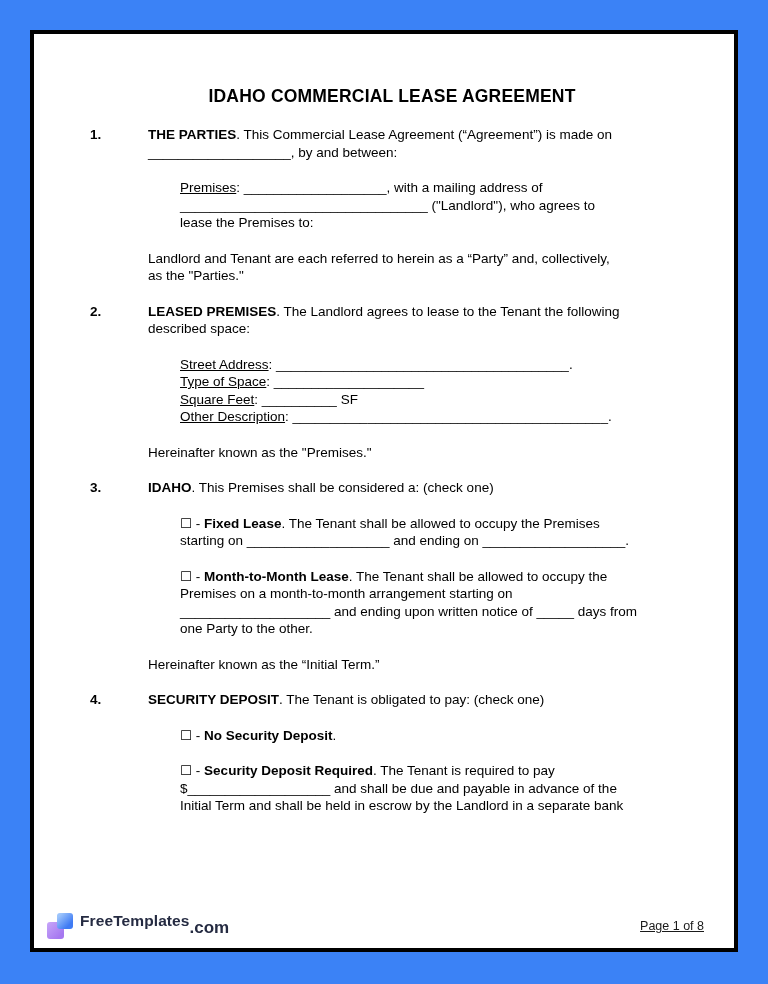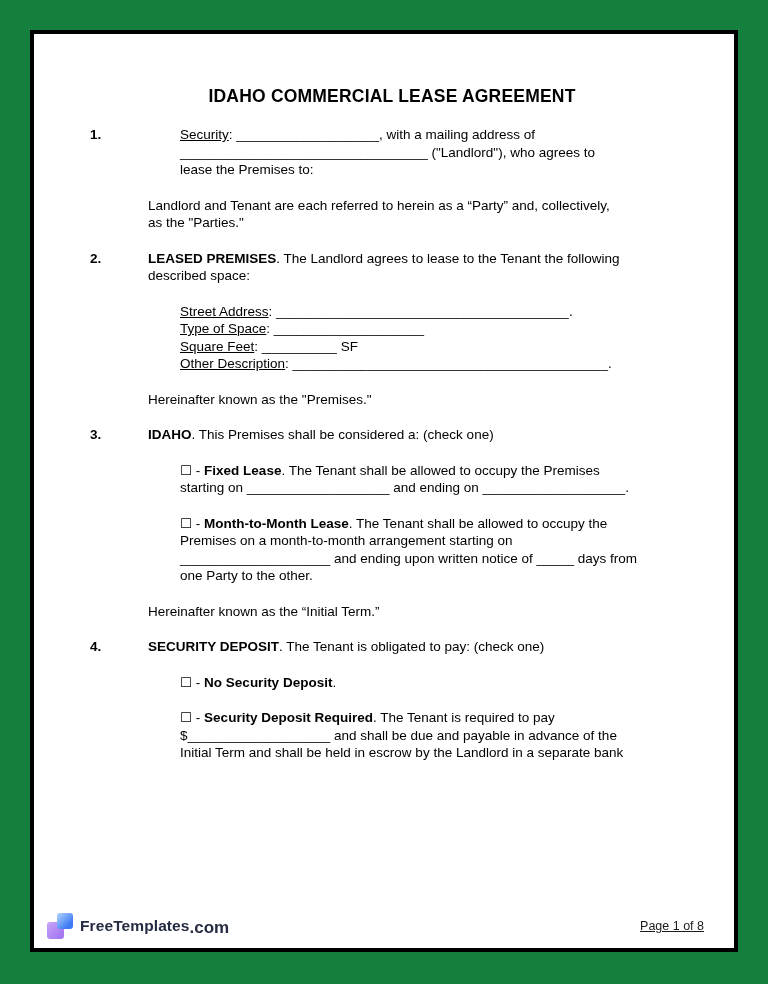--- a/index.html
+++ b/index.html
@@ -8,21 +8,21 @@
     background: #ffffff;
     width: 768px;
     height: 984px;
     font-family: "Liberation Sans", sans-serif;
     color: #000000;
   }
   .canvas {
     position: relative;
     width: 768px;
     height: 984px;
-    background: #15803d;
+    background: #3b82f6;
     overflow: hidden;
   }
   .page {
     position: absolute;
     left: 30px;
     top: 30px;
     width: 708px;
     height: 922px;
     box-sizing: border-box;
     border: 4px solid #000000;
@@ -63,21 +63,21 @@
     left: 0;
     right: 0;
     bottom: 8px;
     display: flex;
     align-items: center;
     justify-content: space-between;
     padding: 0 30px 0 12px;
   }
   .brand {
     display: flex;
-    align-items: center;
+    align-items: flex-start;
   }
   .logo-icon {
     position: relative;
     display: inline-block;
     width: 28px;
     height: 28px;
     margin-right: 6px;
   }
   .logo-sq { position: absolute; display: block; }
   .logo-sq.purple {
@@ -120,21 +120,23 @@
 
 <div class="canvas">
   <div class="page">
     <div class="content">
 
       <h1 class="title">IDAHO COMMERCIAL LEASE AGREEMENT</h1>
 
       <section class="sec">
         <div class="num">1.</div>
         <div class="sec-body">
-          <p class="indent"><span class="u">Security</span><span>: ___________________, with a mailing address of
+          <p><span class="b">THE PARTIES</span><span>. This Commercial Lease Agreement (“Agreement”) is made on
+___________________, by and between:</span></p>
+          <p class="indent"><span class="u">Premises</span><span>: ___________________, with a mailing address of
 _________________________________ ("Landlord"), who agrees to
 lease the Premises to:</span></p>
           <p><span>Landlord and Tenant are each referred to herein as a “Party” and, collectively,
 as the "Parties."</span></p>
         </div>
       </section>
 
       <section class="sec">
         <div class="num">2.</div>
         <div class="sec-body">

